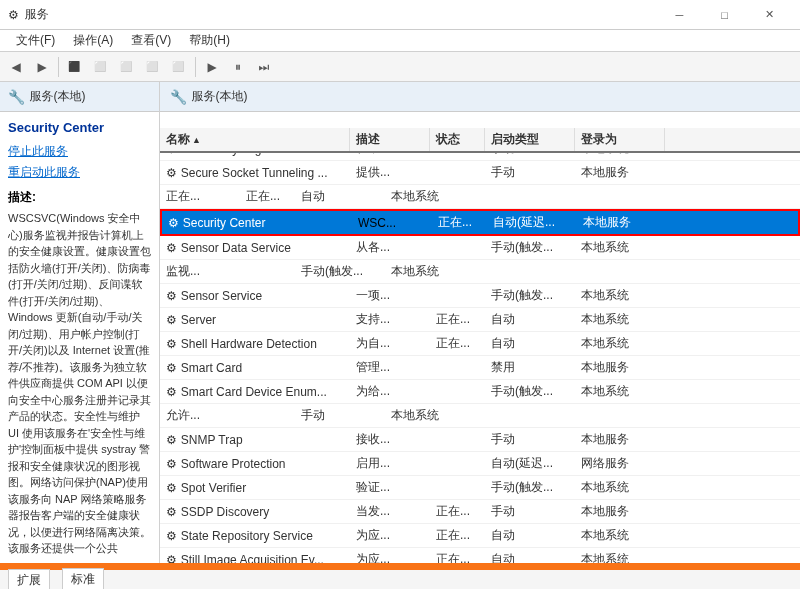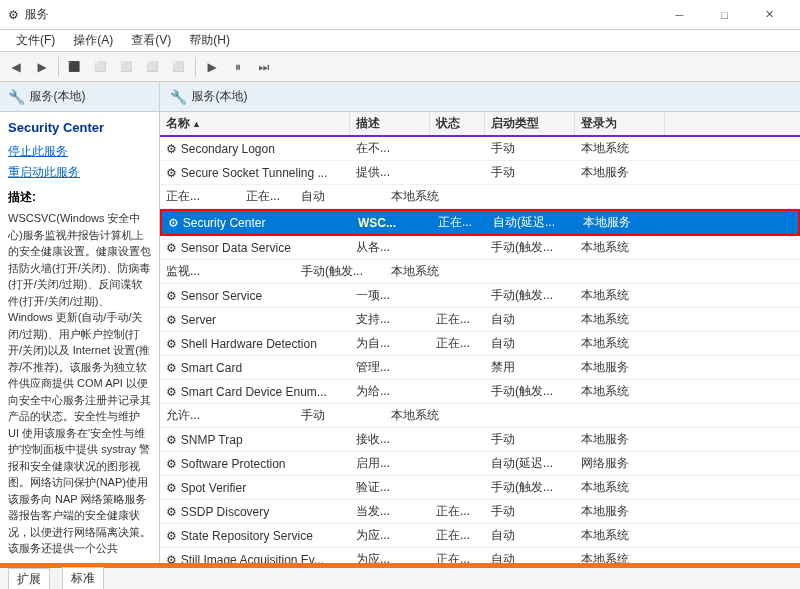--- a/index.html
+++ b/index.html
@@ -165,23 +165,23 @@
     }
 
     
     .service-table {
       flex: 1;
       overflow-y: auto;
     }
     .table-header {
       display: flex;
       background: #f5f5f5;
-      border-bottom: 2px solid #6d28d9;
+      border-bottom: 2px solid #737373;
       position: sticky;
-      top: 0;
+      top: 16px;
       z-index: 10;
     }
     .col-header {
       padding: 3px 6px;
       font-size: 12px;
       font-weight: bold;
       color: #333;
       border-right: 1px solid #ddd;
       cursor: pointer;
       user-select: none;
@@ -215,21 +215,21 @@
       color: #333;
       overflow: hidden;
       text-overflow: ellipsis;
       white-space: nowrap;
     }
 
     
     .status-bar {
       height: 26px;
       background: #f5f5f5;
-      border-top: 5px solid #f97316;
+      border-top: 7px solid #f97316;
       display: flex;
       align-items: center;
       padding: 0 8px;
       gap: 12px;
     }
     .status-tab {
       font-size: 12px;
       color: #333;
       cursor: pointer;
       padding: 2px 8px;
@@ -342,21 +342,21 @@
             <div class="col-cell col-logon"><span>本地服务</span></div>
           </div>
           <div class="table-row">
             <div class="col-cell col-desc"><span>正在...</span></div>
             <div class="col-cell col-status"><span>正在...</span></div>
             <div class="col-cell col-startup"><span>自动</span></div>
             <div class="col-cell col-logon"><span>本地系统</span></div>
           </div>
           <div class="table-row selected" style="background: rgb(0, 120, 215); color: rgb(255, 255, 255); border: 2px solid red;">
             <div class="col-cell col-name"><span style="margin-right: 4px; font-size: 12px;">⚙</span><span style="color: rgb(255, 255, 255);">Security Center</span></div>
-            <div class="col-cell col-desc"><span style="color: #fef9c3; font-weight: bold;">WSC...</span></div>
+            <div class="col-cell col-desc"><span style="color: #000000;">WSC...</span></div>
             <div class="col-cell col-status"><span style="color: rgb(255, 255, 255);">正在...</span></div>
             <div class="col-cell col-startup"><span style="color: rgb(255, 255, 255);">自动(延迟...</span></div>
             <div class="col-cell col-logon"><span style="color: rgb(255, 255, 255);">本地服务</span></div>
           </div>
           <div class="table-row">
             <div class="col-cell col-name"><span style="margin-right: 4px; font-size: 12px;">⚙</span><span>Sensor Data Service</span></div>
             <div class="col-cell col-desc"><span>从各...</span></div>
             <div class="col-cell col-status"><span></span></div>
             <div class="col-cell col-startup"><span>手动(触发...</span></div>
             <div class="col-cell col-logon"><span>本地系统</span></div>

